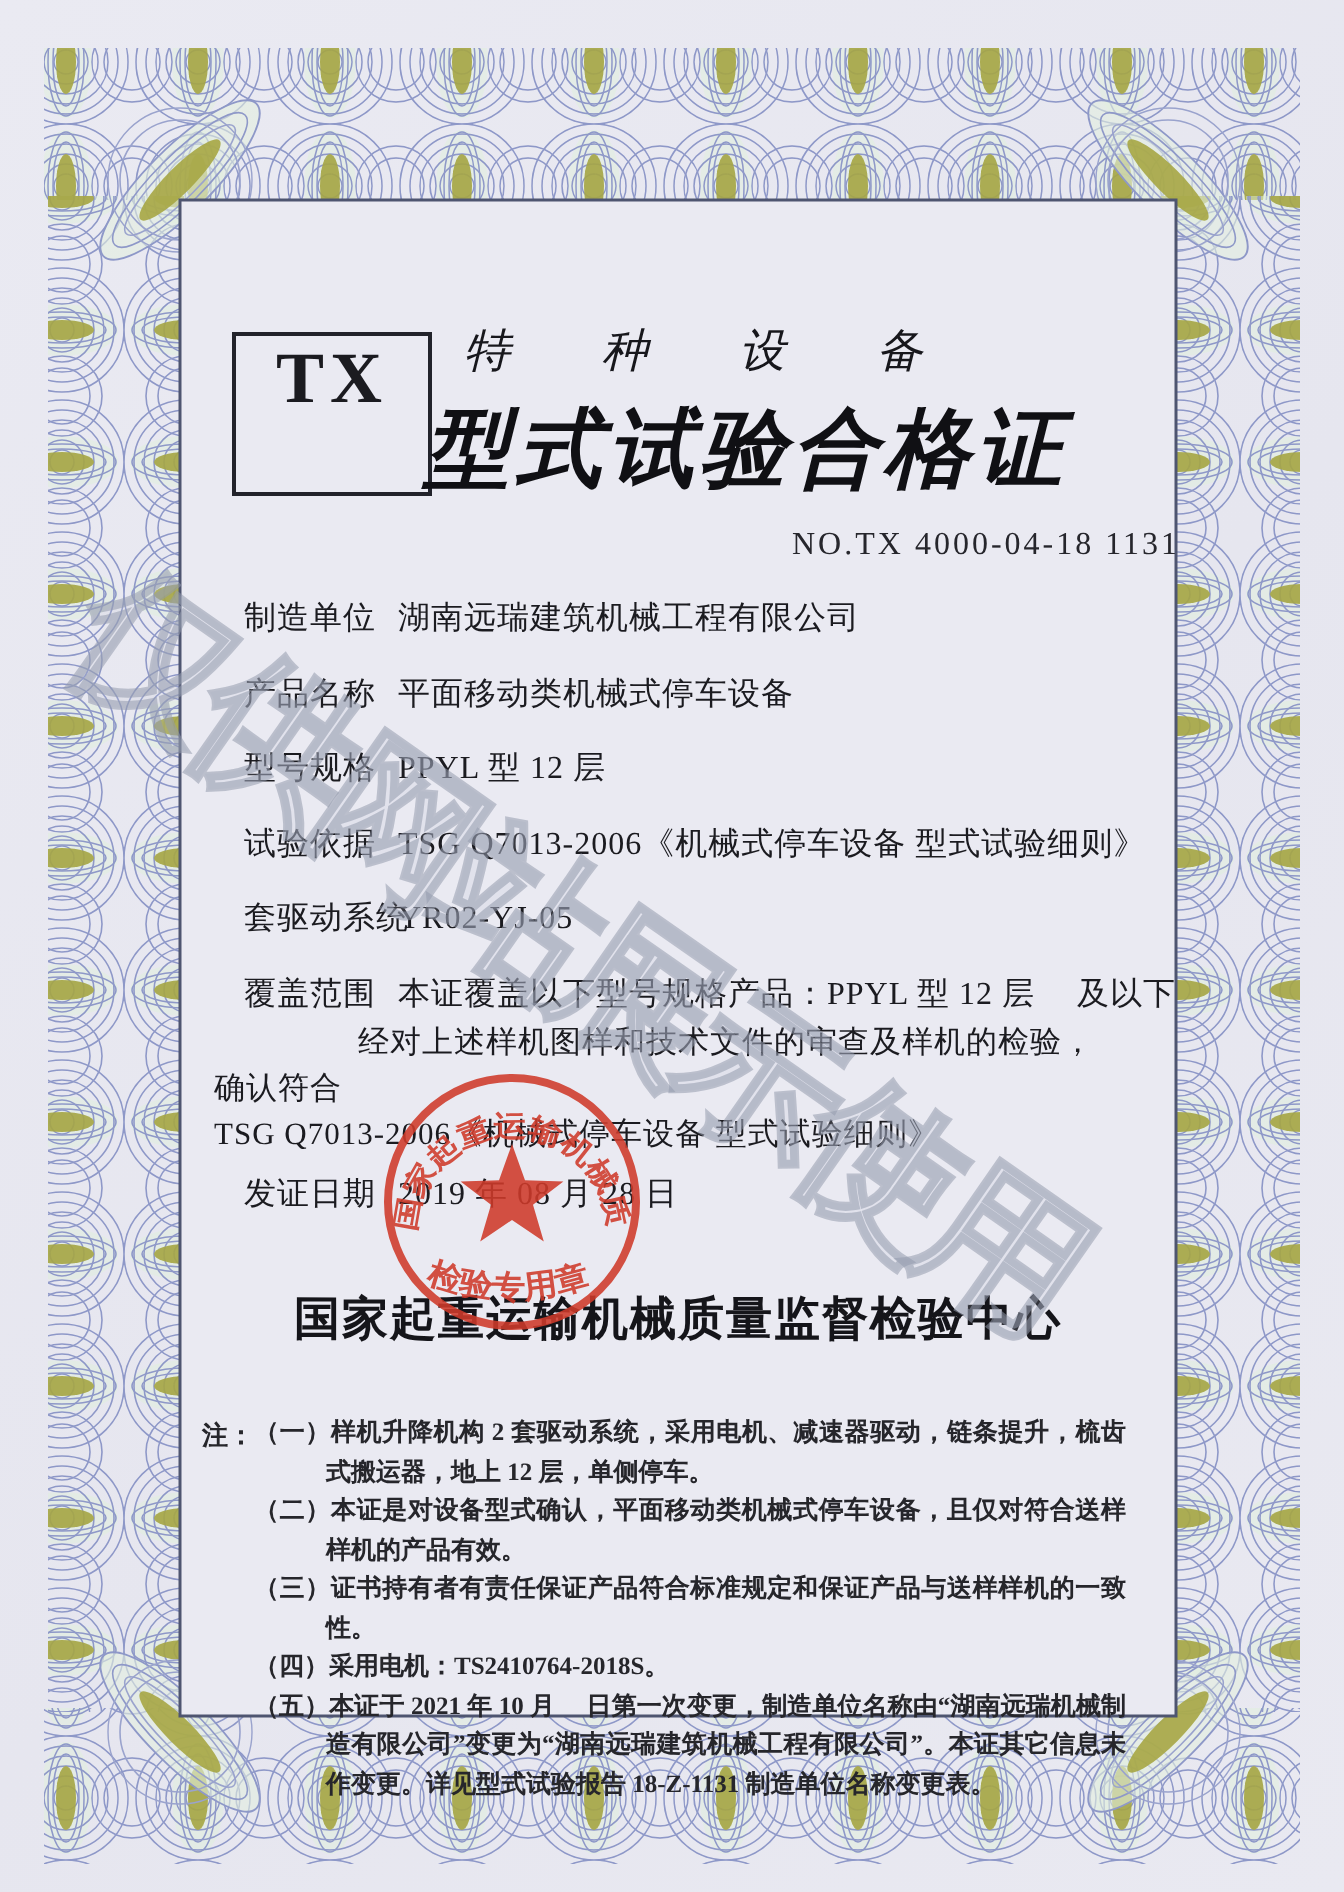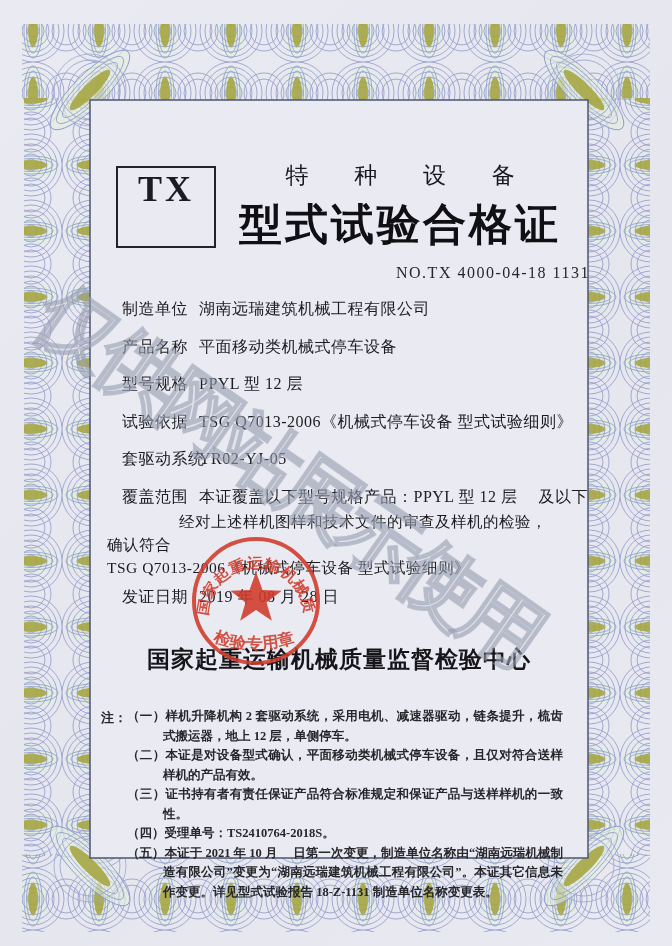--- a/index.html
+++ b/index.html
@@ -9,21 +9,21 @@
     font-family:"Liberation Serif","DejaVu Serif",serif;color:#1b1b20;
   }
   .layer{position:absolute;inset:0;}
   
   .content{z-index:2;}
   .tx-box{
     position:absolute;left:100px;top:166px;width:96px;height:78px;
     border:2px solid #22232b;display:flex;align-items:flex-start;justify-content:center;margin-left:16px;
   }
   .tx-box span{font-size:36px;font-weight:bold;letter-spacing:3px;}
-  .title-block{position:absolute;left:212px;top:160px;width:376px;text-align:center;}
+  .title-block{position:absolute;left:212px;top:160px;width:376px;text-align:left;font-style:italic;}
   .title-small{font-size:23px;letter-spacing:20px;text-indent:20px;color:#17171c;}
   .title-main{font-size:43px;font-weight:bold;letter-spacing:3px;margin-top:5px;color:#101014;}
   .cert-no{position:absolute;left:120px;top:264px;width:470px;text-align:right;
     font-size:16px;letter-spacing:1.5px;color:#26262c;}
   .fields{position:absolute;left:122px;top:299px;width:460px;}
   .frow{height:37.5px;font-size:16px;white-space:nowrap;}
   .flabel{display:inline-block;width:66px;letter-spacing:0.5px;}
   .fvalue{margin-left:7px;letter-spacing:0.5px;}
   .conclusion{position:absolute;left:107px;top:510px;width:440px;
     font-size:15.5px;line-height:23px;letter-spacing:0.5px;}
@@ -164,21 +164,21 @@
     </div>
 
     <div class="authority">国家起重运输机械质量监督检验中心</div>
 
     <div class="notes">
       <span class="notes-label">注：</span>
       <div class="notes-items">
         <div class="note-item"><span>（一）</span><span>样机升降机构 2 套驱动系统，采用电机、减速器驱动，链条提升，梳齿式搬运器，地上 12 层，单侧停车。</span></div>
         <div class="note-item"><span>（二）</span><span>本证是对设备型式确认，平面移动类机械式停车设备，且仅对符合送样样机的产品有效。</span></div>
         <div class="note-item"><span>（三）</span><span>证书持有者有责任保证产品符合标准规定和保证产品与送样样机的一致性。</span></div>
-        <div class="note-item"><span>（四）</span><span>受理单号：TS2410764-2018S。</span></div>
+        <div class="note-item"><span>（四）</span><span>采用电机：TS2410764-2018S。</span></div>
         <div class="note-item"><span>（五）</span><span>本证于 2021 年 10 月　 日第一次变更，制造单位名称由“湖南远瑞机械制造有限公司”变更为“湖南远瑞建筑机械工程有限公司”。本证其它信息未作变更。详见型式试验报告 18-Z-1131 制造单位名称变更表。</span></div>
       </div>
     </div>
   </div>
 
   <svg class="seal" viewBox="0 0 170 170" aria-hidden="true">
     <defs>
       <path id="ringPath" d="M 85,85 m -48,15 a 48,48 0 1 1 96,0" fill="none"></path>
       <path id="bottomPath" d="M 42,125 Q 85,141 128,125" fill="none"></path>
     </defs>

